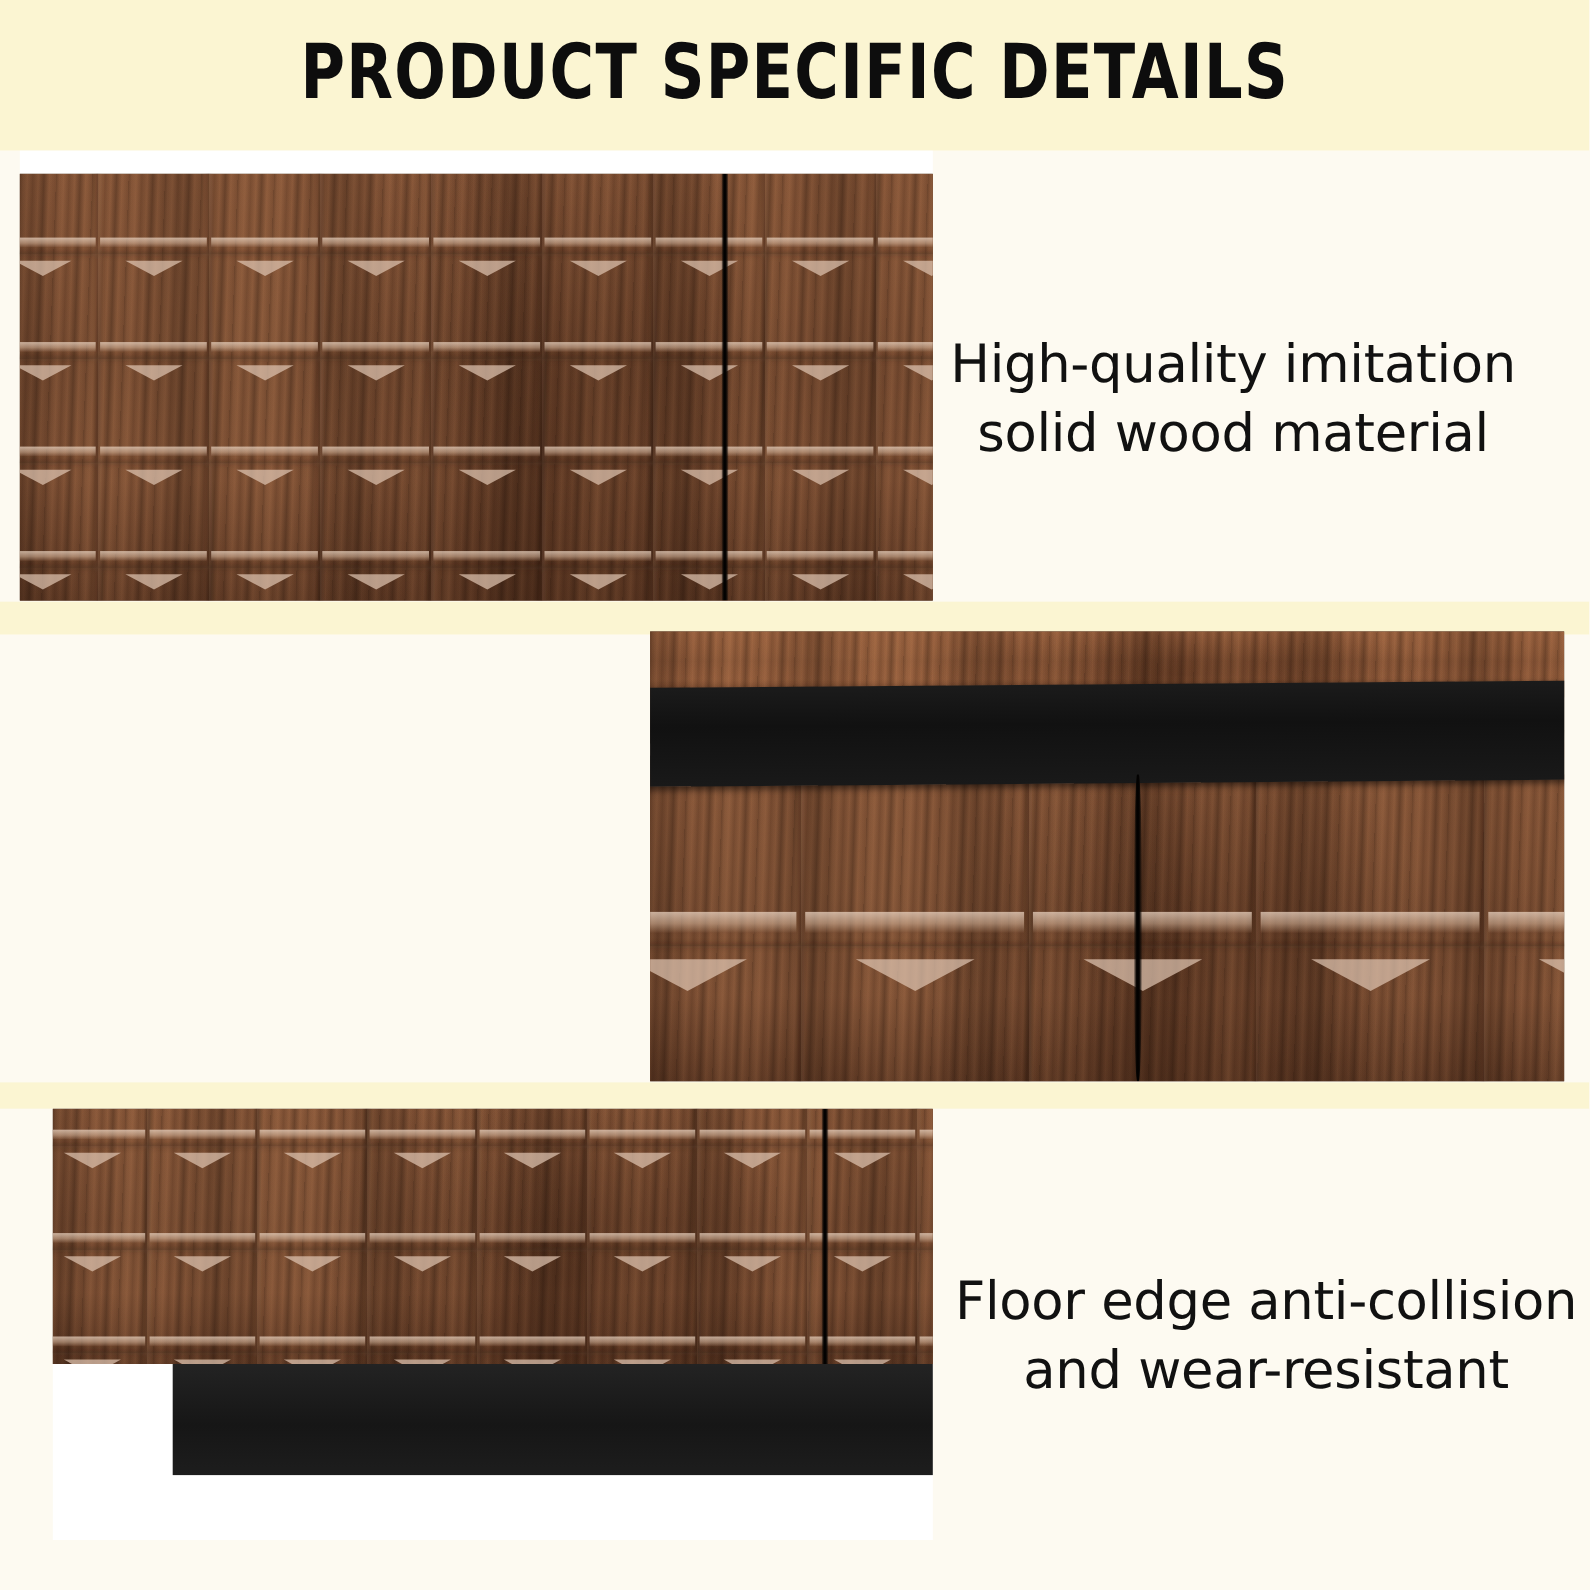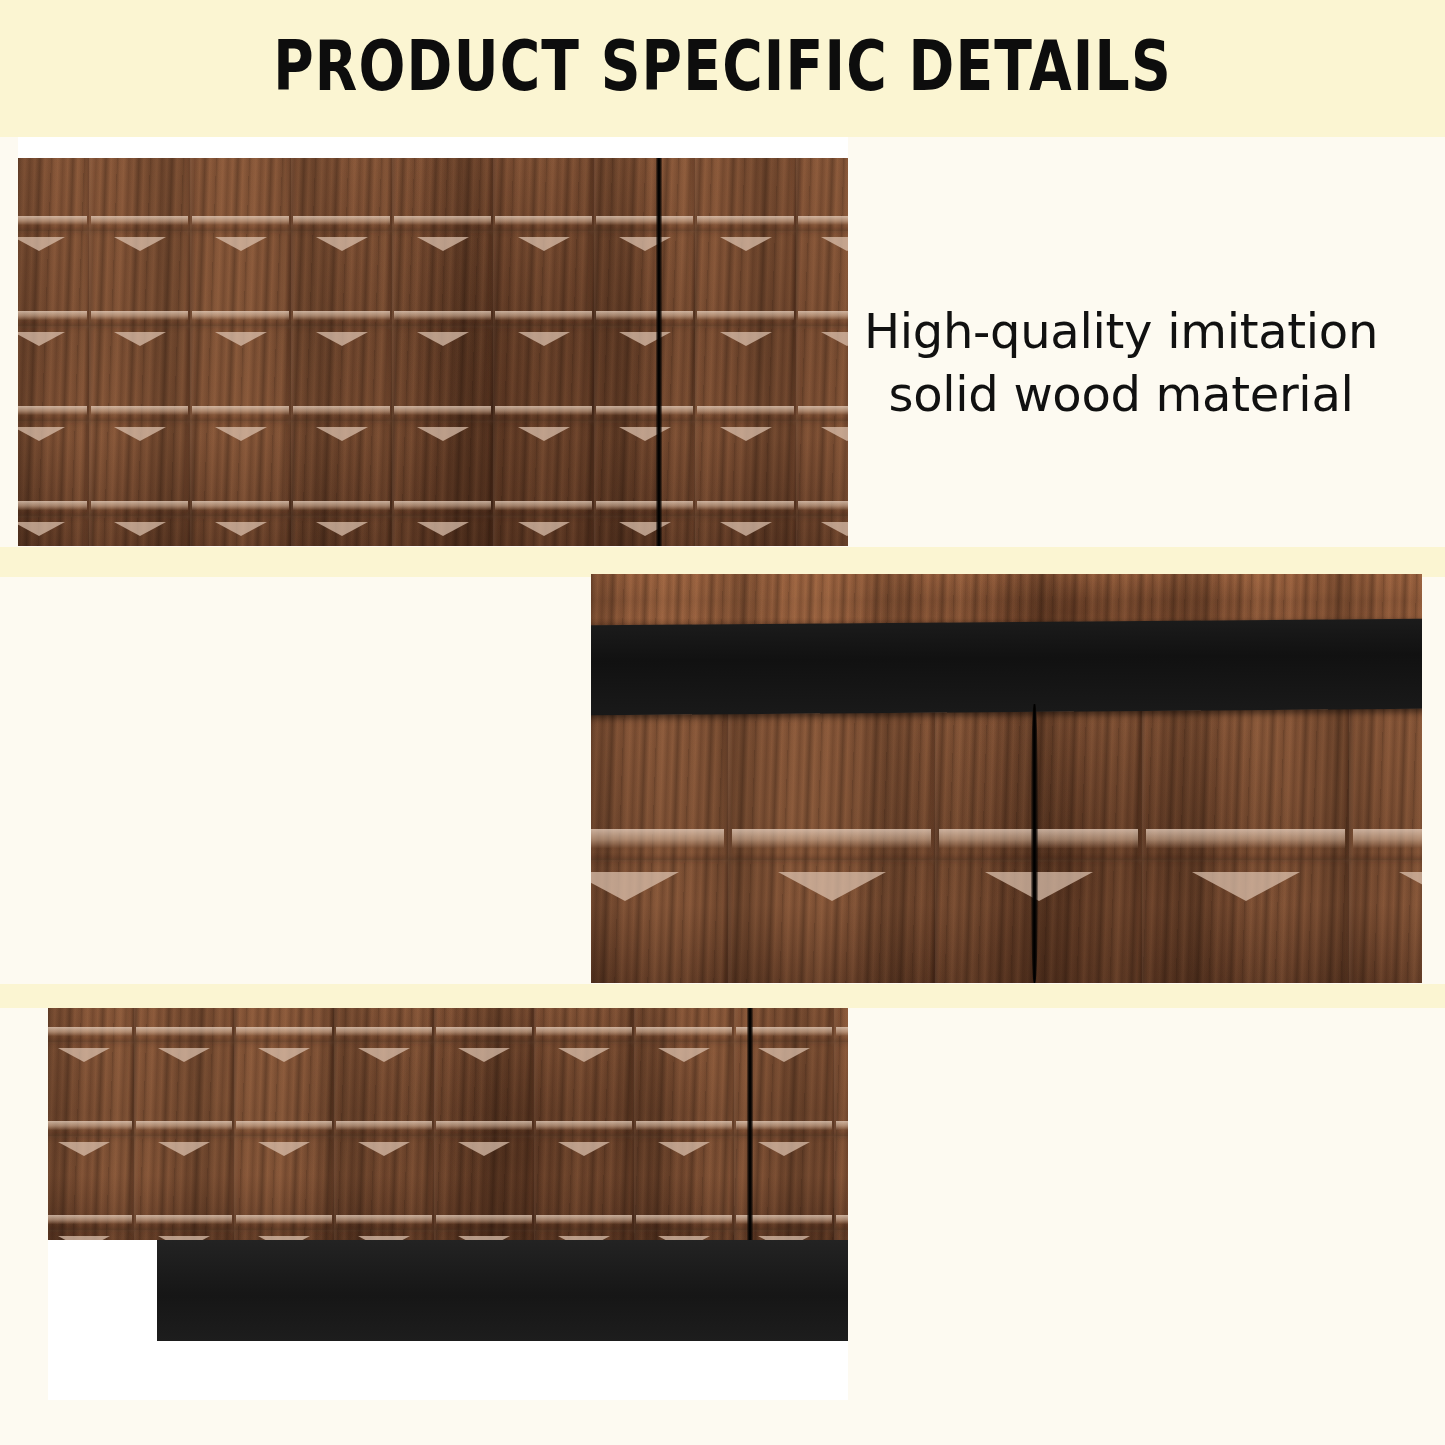--- a/index.html
+++ b/index.html
@@ -651,14 +651,16 @@
         </div>
         <div class="cell" style="left: 786px; top: 222px; width: 100px; height: 94px;">
           <div class="bevel"></div>
         </div>
       </div>
     <div class="seam" style="left:699px;"></div>
   </div>
 
   <div class="plinth"></div>
 
+  <div class="caption caption-3">Floor edge anti-collision
+and wear-resistant</div>
 
 </div>
 
 </body></html>

